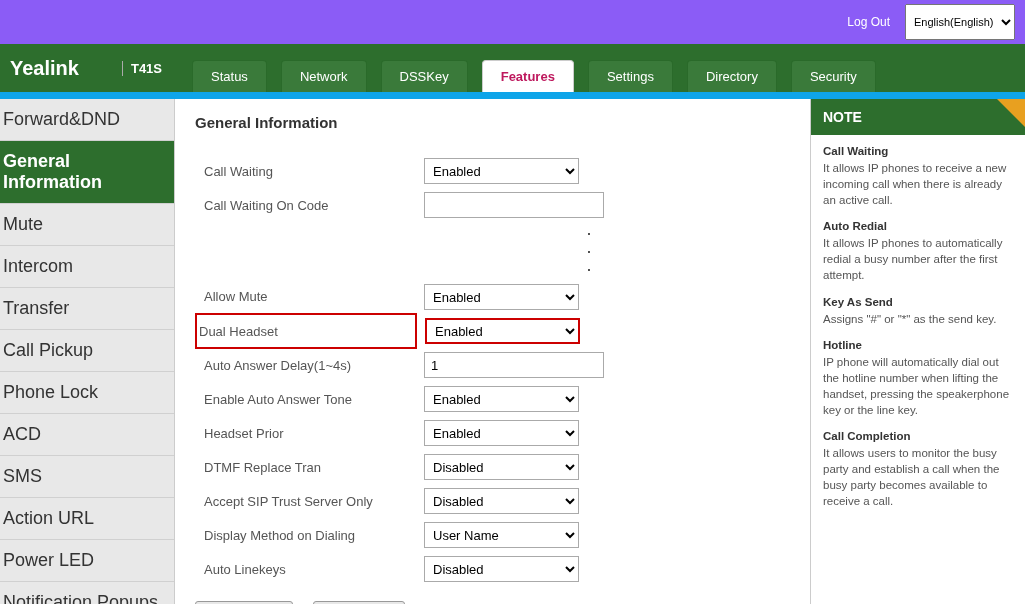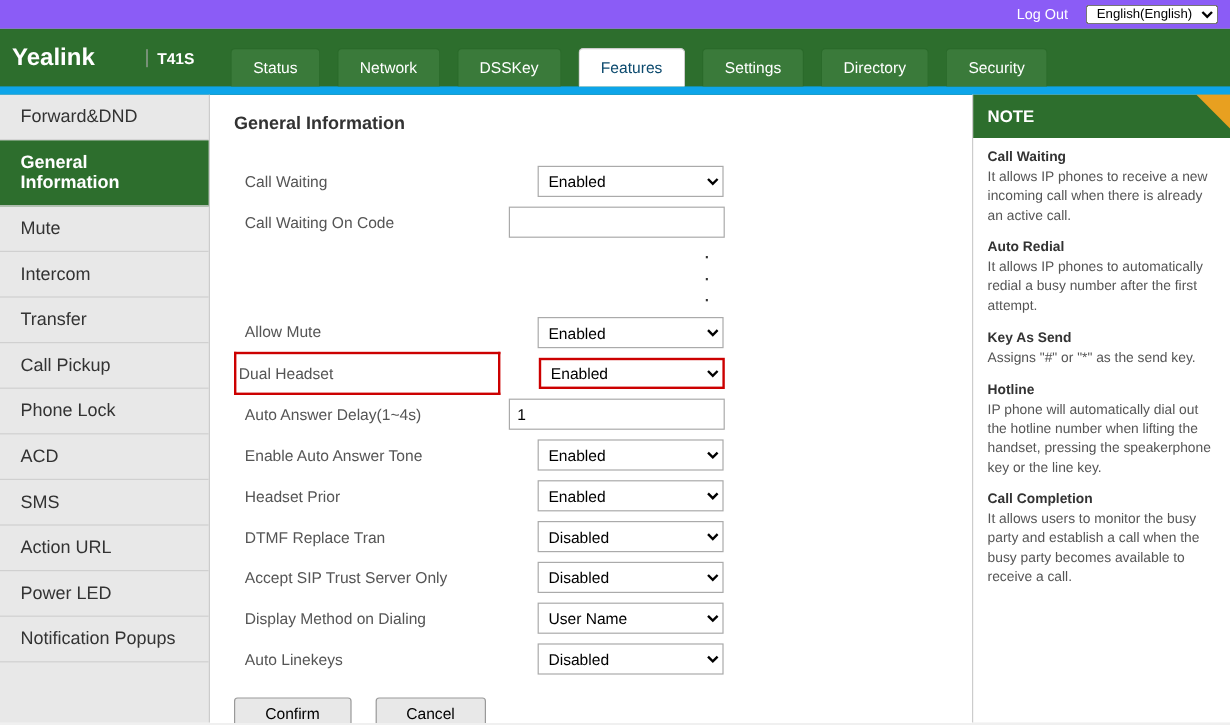--- a/index.html
+++ b/index.html
@@ -9,21 +9,21 @@
     .top-bar {
       background: #8b5cf6;
       color: white;
       display: flex;
       justify-content: flex-end;
       align-items: center;
       padding: 4px 10px;
       font-size: 12px;
     }
     .logout-link { color: white; text-decoration: none; margin-right: 15px; }
-    .lang-select { font-size: 11px; padding: 0 4px; }
+    .lang-select { font-size: 11px; padding: 10px 4px; }
 
     
     .header {
       background: #2d6e2d;
       display: flex;
       align-items: center;
       padding: 0 10px;
       height: 55px;
       border-bottom: 7px solid #0ea5e9;
     }
@@ -53,44 +53,44 @@
       cursor: pointer;
       font-size: 13px;
       border: 1px solid #2a6a2a;
       border-bottom: none;
       text-decoration: none;
       display: flex;
       align-items: center;
     }
     .nav-tab.active {
       background: white;
-      color: #0c4a6e;
-      font-weight: normal;
+      color: #be185d;
+      font-weight: bold;
       border-color: #ccc;
     }
 
     
     .main-layout {
       display: flex;
       height: calc(604px - 55px - 26px);
     }
 
     
     .sidebar {
       width: 175px;
       background: #e8e8e8;
       border-right: 1px solid #ccc;
       overflow-y: auto;
     }
     .sidebar-item {
-      padding: 10px 17px;
+      padding: 10px 3px;
       cursor: pointer;
       border-bottom: 1px solid #d0d0d0;
       color: #333;
-      font-size: 15px;
+      font-size: 18px;
     }
     .sidebar-item.active {
       background: #2d6e2d;
       color: white;
       font-weight: bold;
     }
 
     
     .content {
       flex: 1;
@@ -119,21 +119,20 @@
       height: 26px;
     }
     .form-select {
       border: 1px solid #aaa;
       padding: 2px 4px;
       font-size: 13px;
       width: 155px;
       height: 26px;
       background: white;
       cursor: pointer;
-      margin-left: 24px;
     }
     .highlighted-row td:first-child { border: 2px solid #cc0000; padding: 2px 6px; }
     .dots-row td { padding: 2px 8px; color: #333; font-size: 16px; line-height: 0.8; }
 
     
     .button-area { margin-top: 15px; display: flex; gap: 20px; }
     .btn {
       padding: 5px 25px;
       font-size: 13px;
       cursor: pointer;

